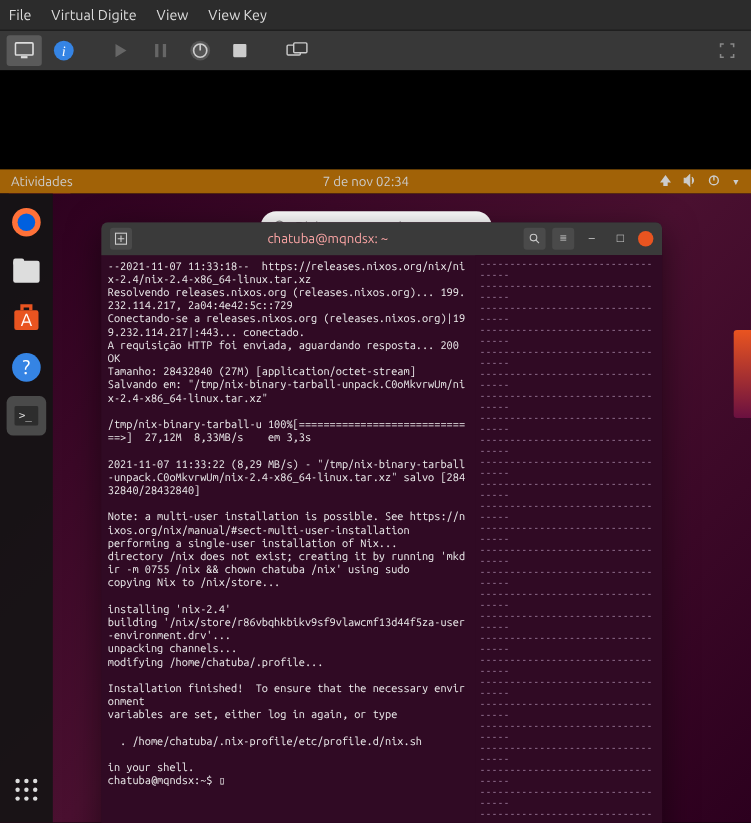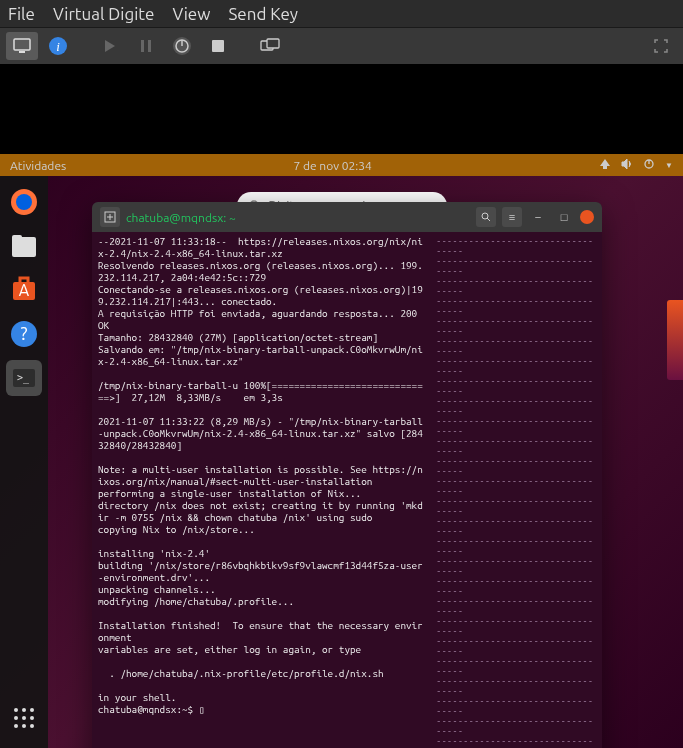--- a/index.html
+++ b/index.html
@@ -1,19 +1,19 @@
 <!DOCTYPE html>
 <html><head>
 <meta charset="utf-8">
 <style>
 * { margin: 0; padding: 0; box-sizing: border-box; }
 body { width: 683px; height: 748px; background: #000; font-family: Ubuntu, sans-serif; overflow: hidden; }
 
 .vm-menubar { background: #2c2c2c; height: 28px; display: flex; align-items: center; padding: 0 8px; gap: 18px; border-bottom: 1px solid #1a1a1a; }
-.vm-menubar span { color: #ddd; font-size: 17px; cursor: pointer; }
+.vm-menubar span { color: #ddd; font-size: 13px; cursor: pointer; }
 
 .vm-toolbar { background: #383838; height: 36px; display: flex; align-items: center; padding: 0 6px; gap: 4px; }
 .tb-btn { width: 32px; height: 28px; display: flex; align-items: center; justify-content: center; border-radius: 3px; }
 .tb-btn.active { background: #5a5a5a; }
 .tb-sep { width: 12px; }
 
 .guest { position: relative; width: 683px; height: 684px; background: #000; }
 
 .topbar { position: absolute; top: 90px; left: 0; right: 0; height: 22px; background: #a16207; display: flex; align-items: center; justify-content: space-between; padding: 0 10px; color: #ccc; font-size: 12px; }
 .topbar-right { display: flex; gap: 10px; align-items: center; }
@@ -23,37 +23,37 @@
 
 .dock { position: absolute; left: 0; top: 0; bottom: 0; width: 48px; background: rgba(20,20,20,0.9); display: flex; flex-direction: column; align-items: center; padding-top: 8px; gap: 8px; }
 .dock-item { width: 36px; height: 36px; border-radius: 6px; display: flex; align-items: center; justify-content: center; }
 .dock-apps { margin-top: auto; margin-bottom: 12px; }
 
 .searchbar { position: absolute; top: 16px; left: 50%; transform: translateX(-50%); width: 210px; height: 28px; background: #fff; border-radius: 14px; display: flex; align-items: center; padding: 0 12px; gap: 8px; }
 .searchbar input { border: none; outline: none; font-size: 12px; flex: 1; background: transparent; color: #888; }
 
 .term-win { position: absolute; left: 92px; top: 138px; width: 510px; background: #300a24; border-radius: 6px; overflow: hidden; box-shadow: 0 8px 30px rgba(0,0,0,0.5); }
 .term-header { height: 30px; background: #3a3a3a; display: flex; align-items: center; padding: 0 8px; gap: 6px; }
-.term-title { flex: 1; text-align: left; color: #22c55e; font-size: 12px; }
+.term-title { flex: 1; text-align: center; color: #fca5a5; font-size: 12px; }
 .term-ctrl { width: 20px; height: 20px; border-radius: 3px; display: flex; align-items: center; justify-content: center; color: #ccc; font-size: 11px; }
 .term-close { background: #e95420; border-radius: 50%; width: 14px; height: 14px; }
 .term-body { display: flex; }
 .term-left { flex: 1; padding: 4px 6px; font-family: 'Ubuntu Mono', monospace; font-size: 10px; line-height: 12px; color: #eee; white-space: pre-wrap; word-break: break-all; }
 .term-right { width: 170px; background: #300a24; font-family: monospace; font-size: 9px; color: #a080a0; padding: 4px; overflow: hidden; }
 
 .thumbnail { position: absolute; right: 0; top: 124px; width: 16px; height: 80px; background: linear-gradient(#e95420, #6a1040); border-radius: 3px 0 0 3px; }
 </style>
 </head>
 <body>
 
 <div class="vm-menubar">
   <span>File</span>
   <span>Virtual Digite</span>
   <span>View</span>
-  <span>Send Key</span>
+  <span>View Key</span>
 </div>
 
 <div class="vm-toolbar">
   <div class="tb-btn active">
       <svg width="18" height="16" viewBox="0 0 18 16">
         <rect x="1" y="1" width="16" height="11" rx="1" fill="none" stroke="#ddd" stroke-width="1.5"></rect>
         <rect x="6" y="13" width="6" height="2" fill="#ddd"></rect>
       </svg>
     </div>
   <div class="tb-btn">

